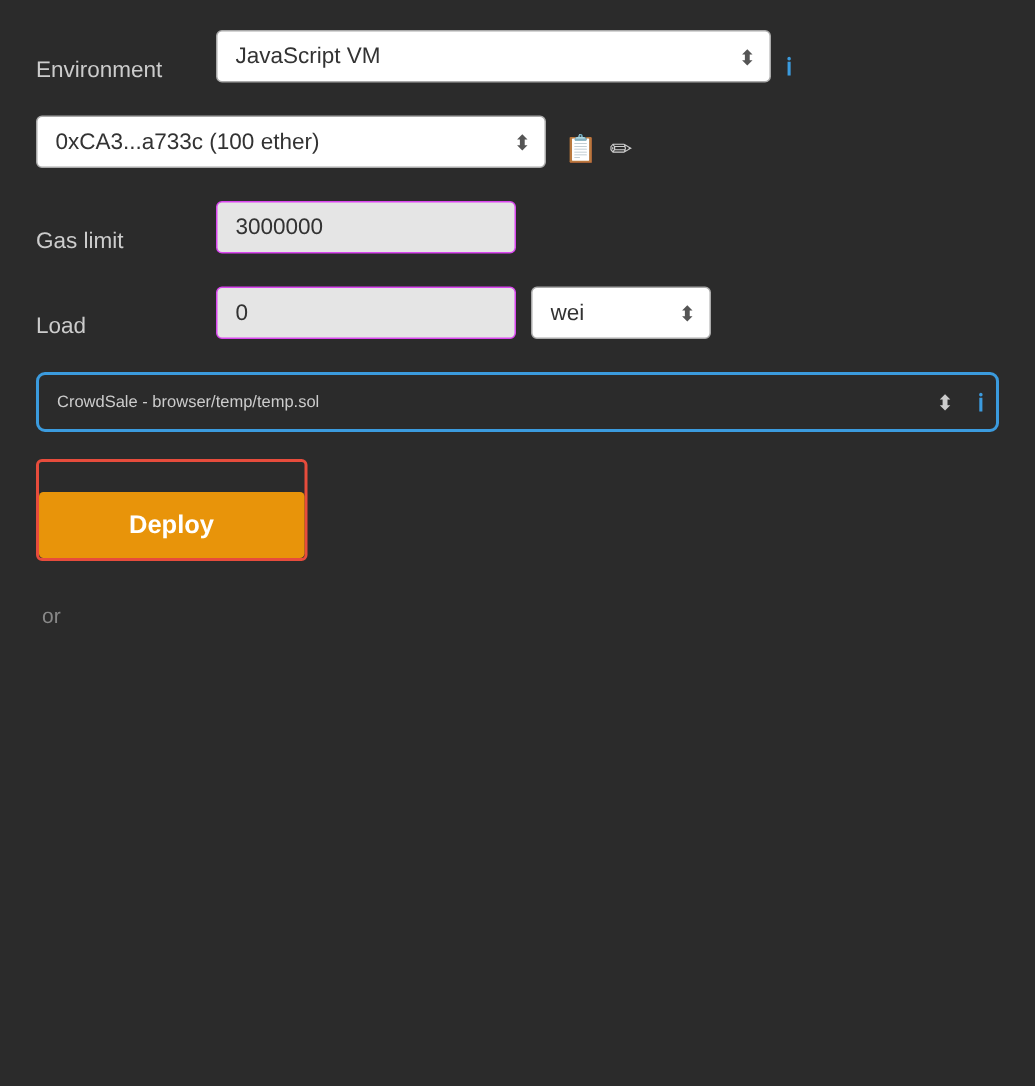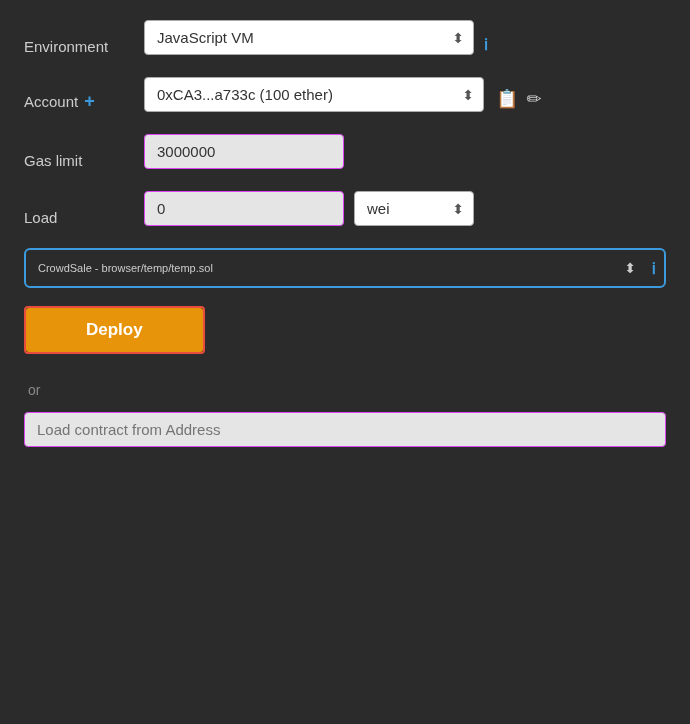--- a/index.html
+++ b/index.html
@@ -60,21 +60,21 @@
       background-color: #e5e5e5;
       border: 1px solid #d946ef;
       border-radius: 4px;
       padding: 8px 12px;
       font-size: 15px;
       color: #333;
       outline: none;
     }
 
     .env-select select {
-      width: 330px;
+      width: 370px;
     }
 
     .account-select select {
       width: 340px;
     }
 
     .gas-input {
       width: 200px;
     }
 
@@ -135,20 +135,21 @@
     .deploy-btn {
       background-color: #e8940a;
       border: none;
       border-radius: 3px;
       color: #fff;
       font-size: 17px;
       font-weight: bold;
       padding: 12px 60px;
       cursor: pointer;
       display: block;
+      margin-top: 20px;
     }
 
     .or-text {
       color: #888;
       font-size: 14px;
       margin-bottom: 14px;
       margin-left: 4px;
     }
 
     .at-address-row {
@@ -207,24 +208,20 @@
       <option>JavaScript VM</option>
       <option>Injected Web3</option>
       <option>Web3 Provider</option>
     </select>
     <span class="select-arrow">⬍</span>
   </div>
   <span class="info-icon">ℹ</span>
 </div>
 
 <div class="row">
-  <div class="label">
-    <span>Account</span>
-    <span class="plus-icon">+</span>
-  </div>
   <div class="select-wrapper account-select">
     <select>
       <option>0xCA3...a733c (100 ether)</option>
     </select>
     <span class="select-arrow">⬍</span>
   </div>
   <div class="account-icons">
     <button class="clipboard-icon">📋</button>
     <button class="edit-icon">✏</button>
   </div>
@@ -265,14 +262,13 @@
 
 <div style="margin-bottom:14px;">
   <div class="deploy-btn-wrapper">
     <button class="deploy-btn">Deploy</button>
   </div>
 </div>
 
 <div class="or-text">or</div>
 
 <div class="at-address-row">
-  <input type="text" class="at-address-input" placeholder="Load contract from Address" style="">
 </div>
 
 </body></html>

